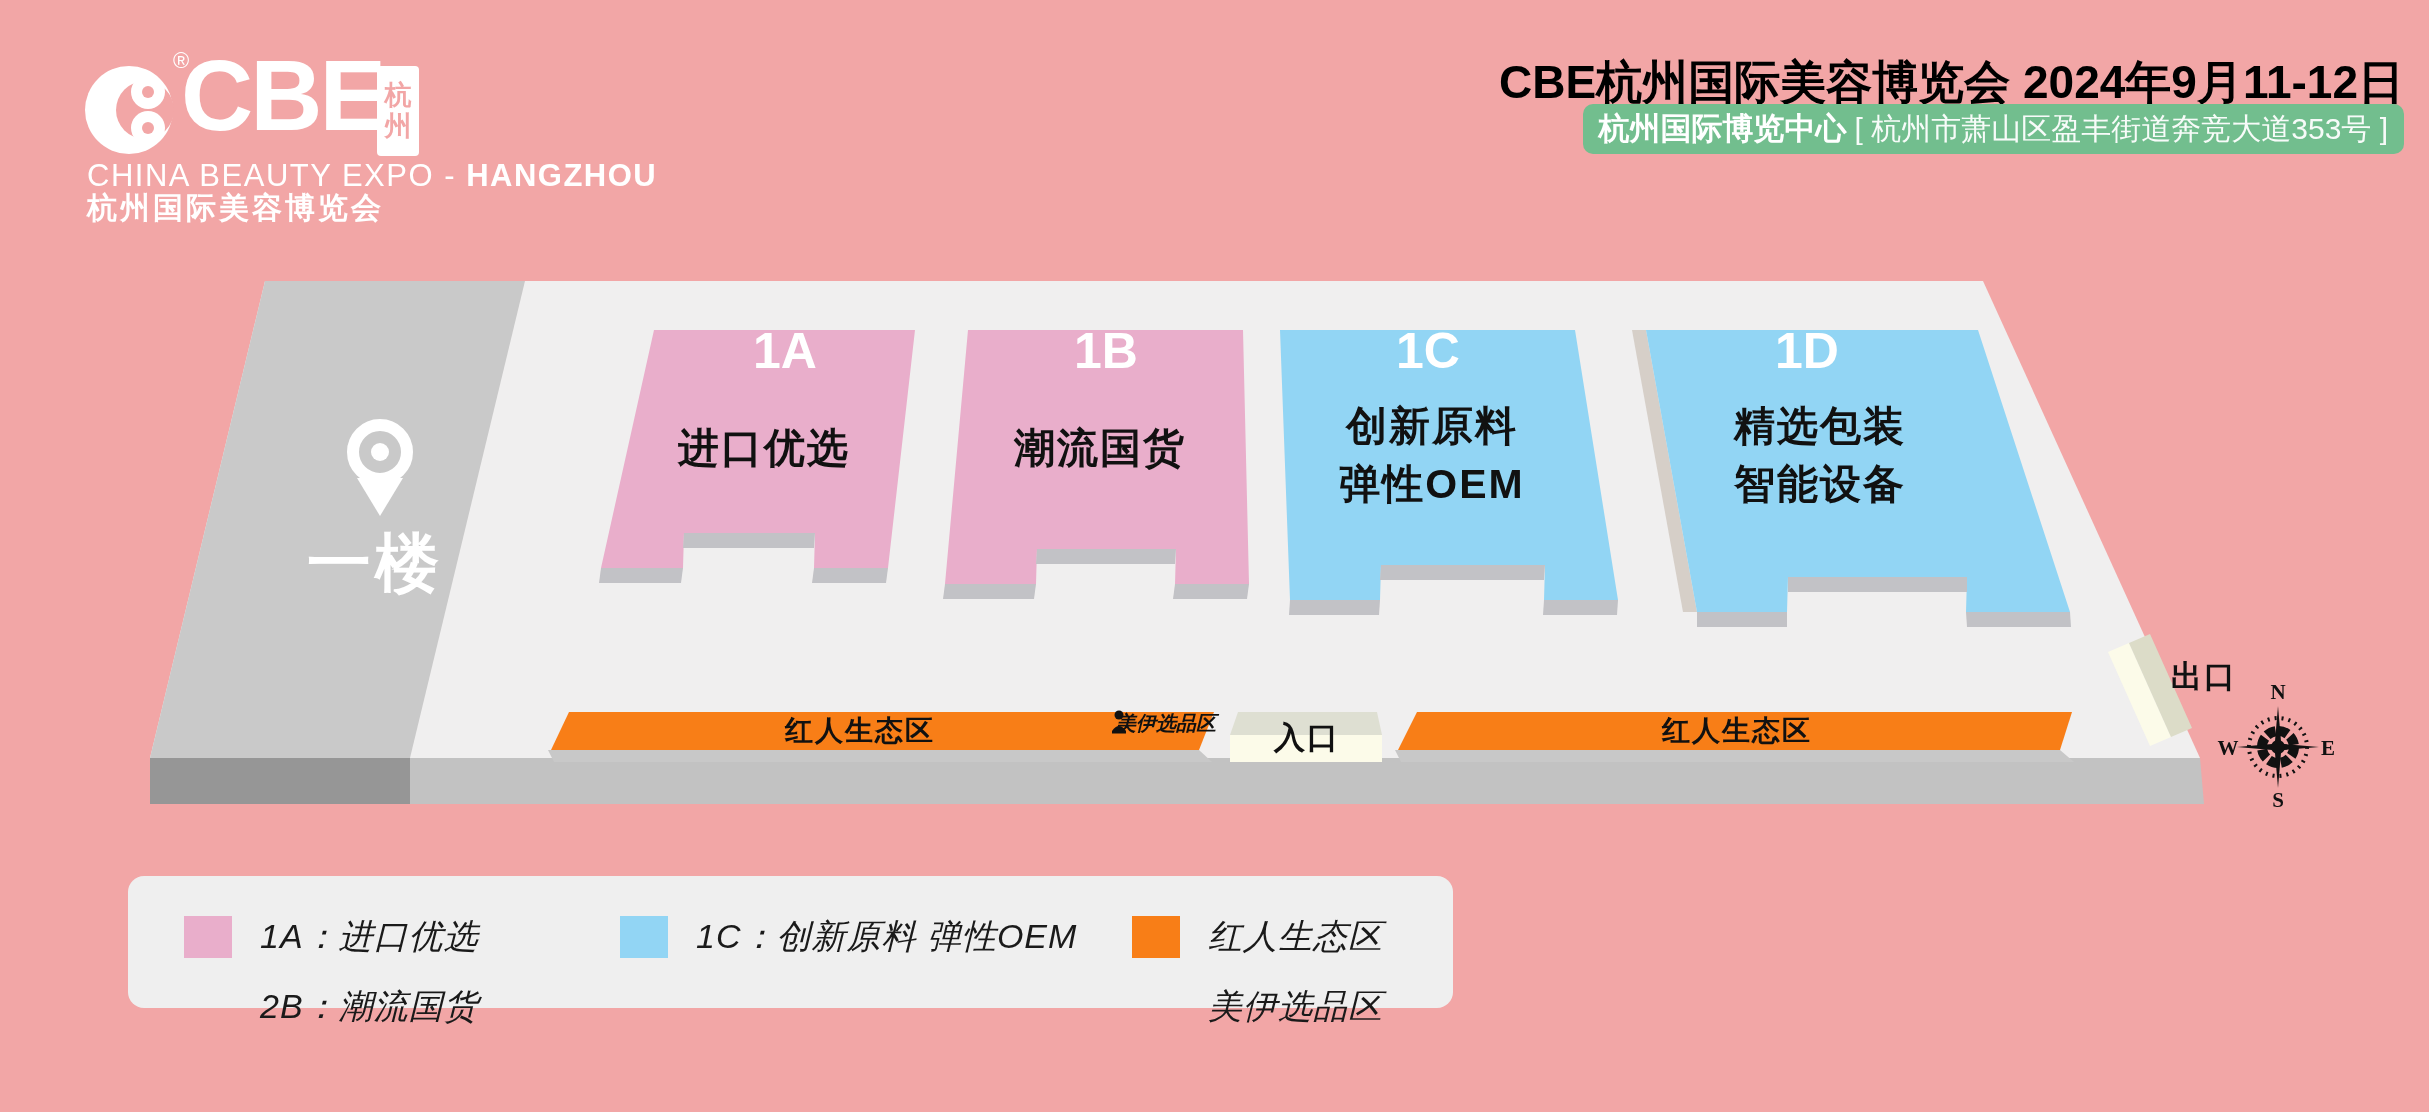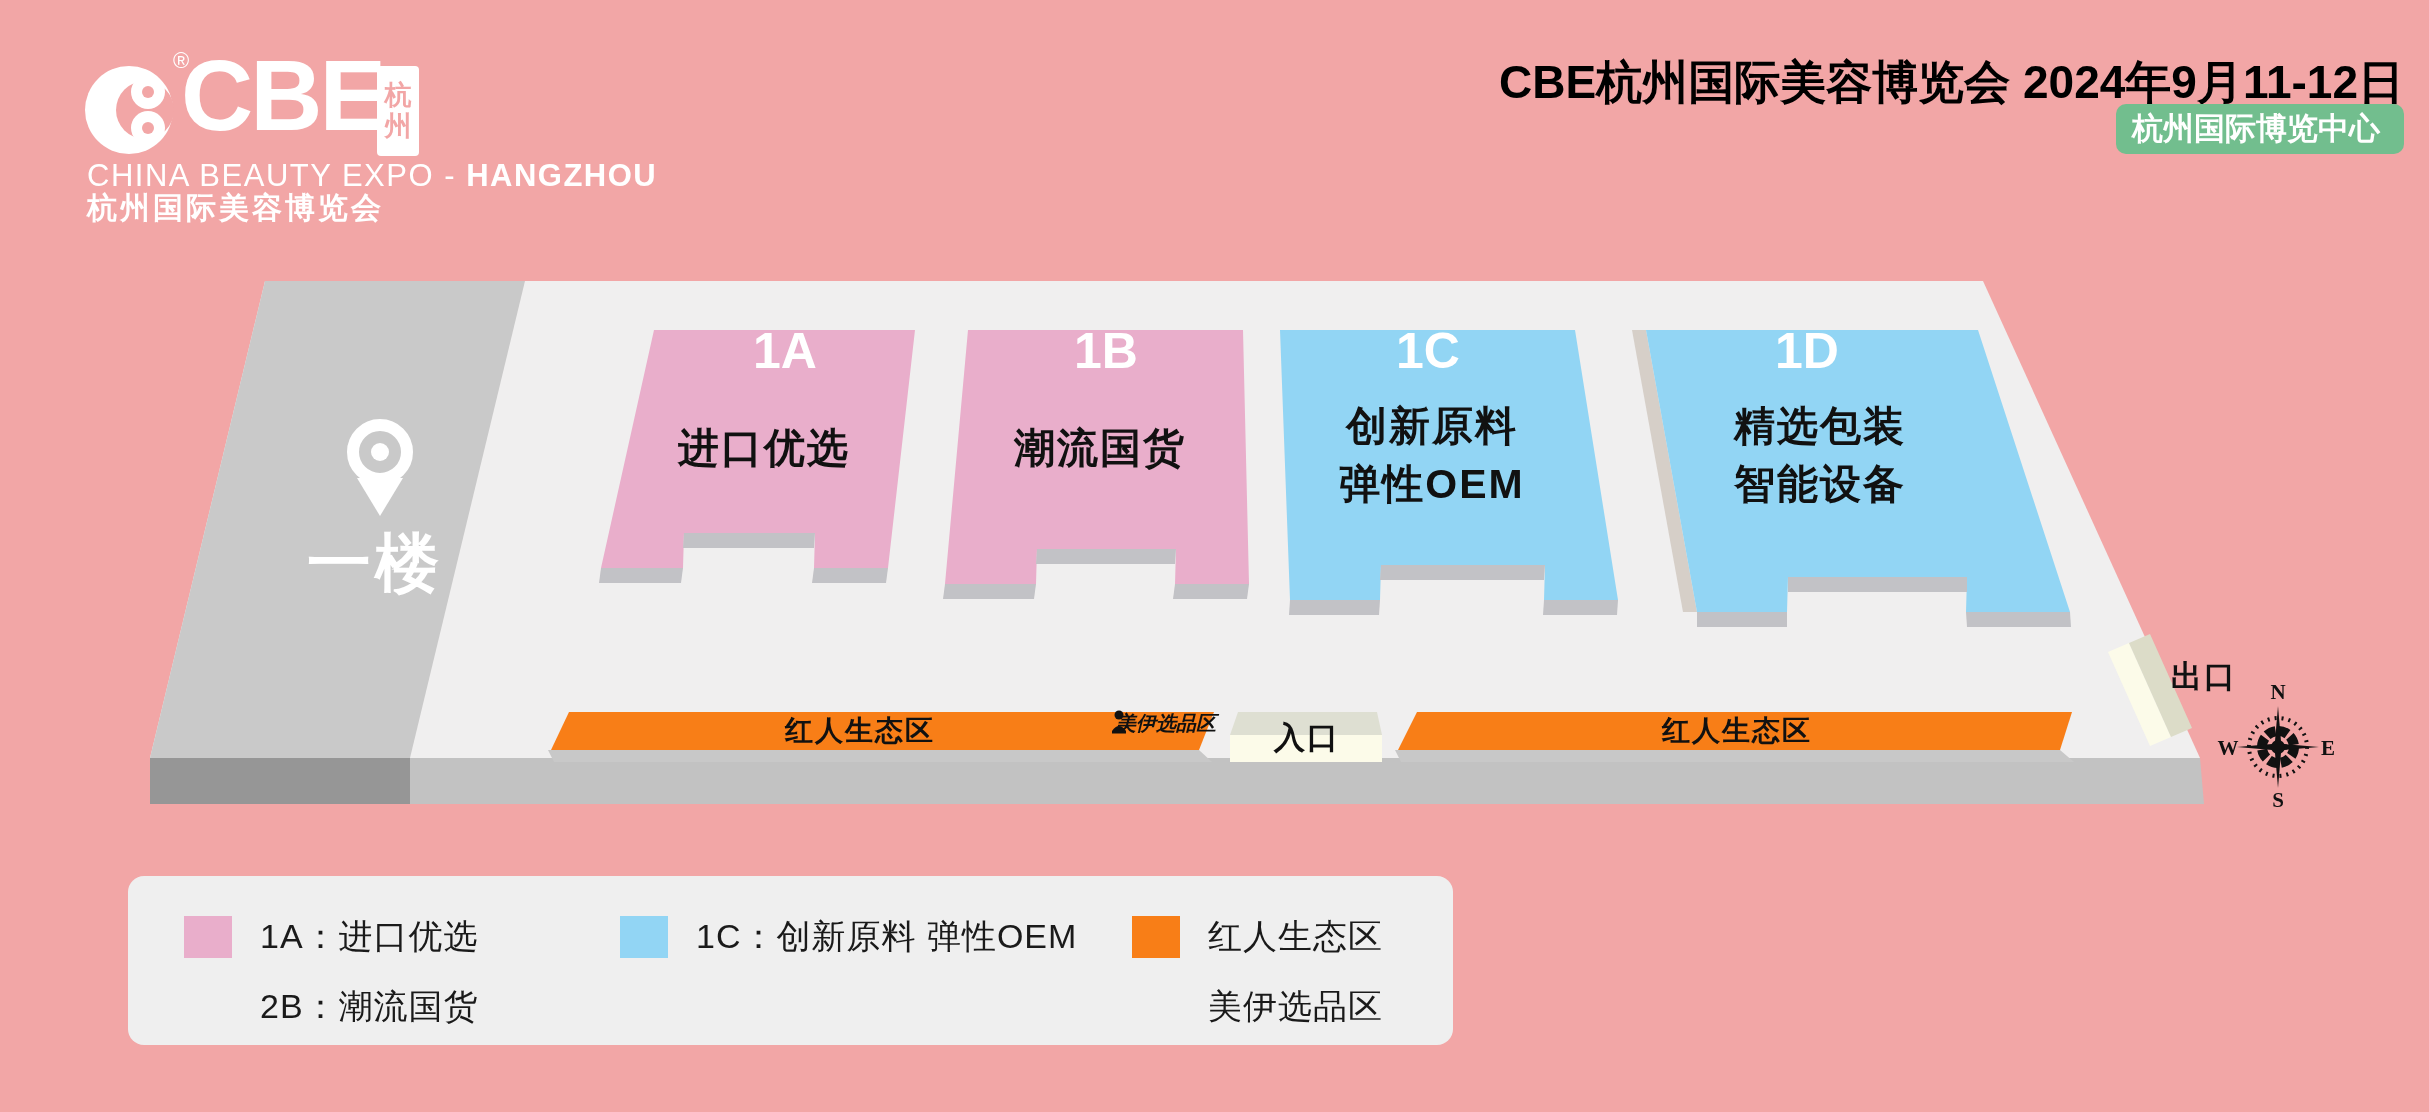--- a/index.html
+++ b/index.html
@@ -27,21 +27,21 @@
   #map{position:absolute;left:0;top:0;}
   text{font-family:"Liberation Sans", sans-serif;}
   .hall-id{fill:#fff;font-size:50px;font-weight:800;}
   .hall-name{fill:#111;font-size:41px;font-weight:700;letter-spacing:2px;}
   .zone-label{fill:#111;font-size:28px;font-weight:700;letter-spacing:2px;}
   .meiyi-label{fill:#111;font-size:20px;font-weight:700;font-style:italic;}
   .gate-label{fill:#111;font-size:31px;font-weight:700;letter-spacing:2px;}
   .floor-label{fill:#fff;font-size:64px;font-weight:700;letter-spacing:4px;}
   .compass-letter{font-family:"Liberation Serif", serif;font-size:21px;font-weight:700;fill:#111;}
   
-  .legend{position:absolute;left:128px;top:876px;width:1325px;height:169px;background:#EFEFEF;border-radius:16px;}
+  .legend{position:absolute;left:128px;top:876px;width:1325px;height:132px;background:#EFEFEF;border-radius:16px;font-style:italic;}
   .leg-col{position:absolute;top:38px;display:grid;grid-template-columns:48px auto;column-gap:28px;row-gap:24px;align-items:center;}
   .leg-sq{width:48px;height:42px;}
   .leg-txt{font-size:34px;color:#1a1a1a;letter-spacing:1px;white-space:nowrap;}
   .leg-row2{grid-column:2;}
 </style>
 </head>
 <body>
 
 <div id="stage">
 
@@ -62,20 +62,21 @@
         <span>州</span>
       </div>
       <div class="logo-sub-en"><span>CHINA BEAUTY EXPO - </span><b>HANGZHOU</b></div>
       <div class="logo-sub-cn">杭州国际美容博览会</div>
     </div>
   </div>
 
   <div class="evt-title">CBE杭州国际美容博览会 2024年9月11-12日</div>
   <div class="venue-badge">
     <span class="vname">杭州国际博览中心</span>
+    <span class="vaddr">[ 杭州市萧山区盈丰街道奔竞大道353号 ]</span>
   </div>
 
   <svg id="map" width="2429" height="1112" viewBox="0 0 2429 1112">
 
     <polygon points="265,281 1983,281 2200,758 150,758" fill="#F0EFEF"></polygon>
     <polygon points="265,281 525,281 410,758 150,758" fill="#C9C9C9"></polygon>
 
     <polygon points="150,758 410,758 410,804 150,804" fill="#969696"></polygon>
     <polygon points="410,758 2200,758 2204,804 410,804" fill="#C2C2C2"></polygon>
 

